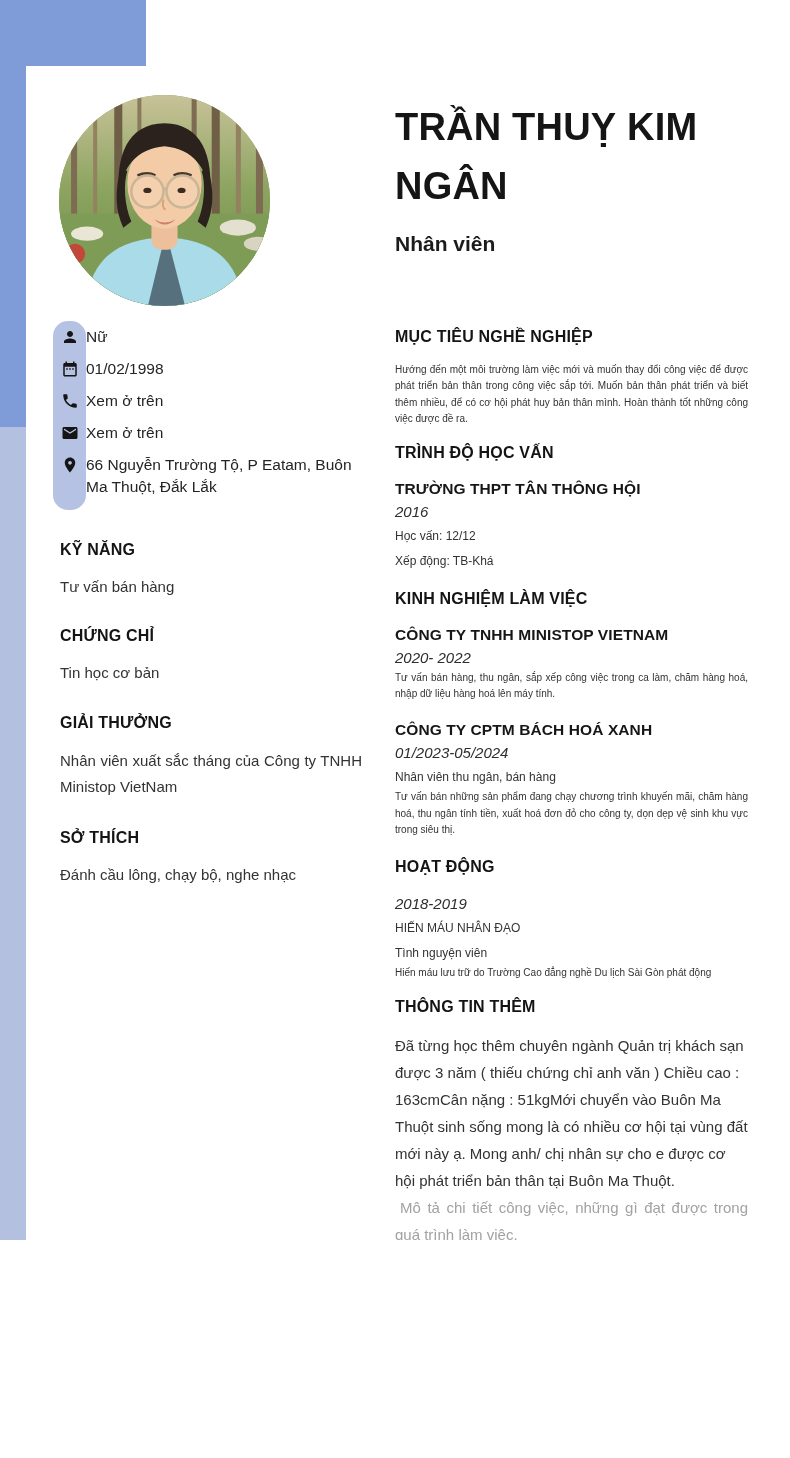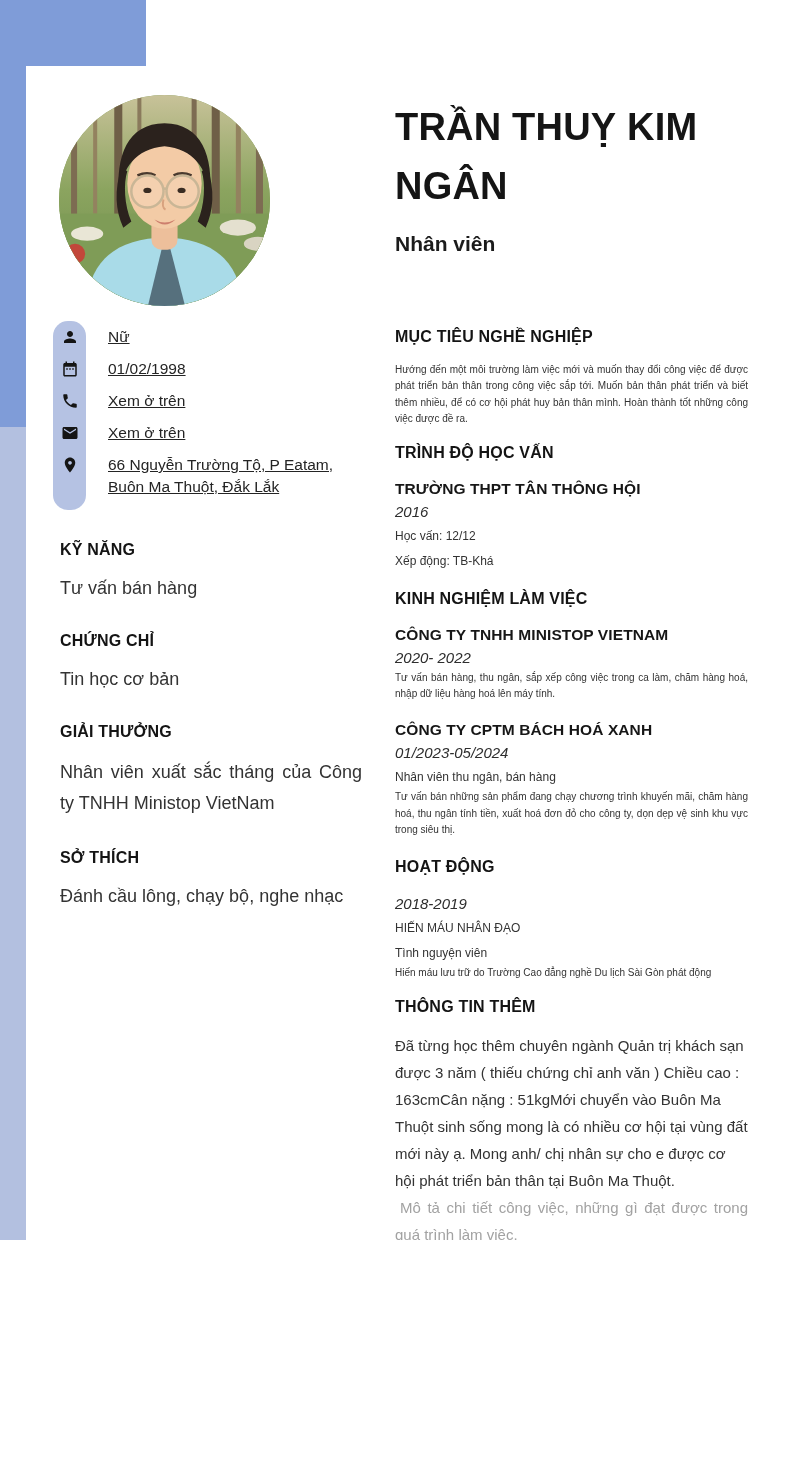--- a/index.html
+++ b/index.html
@@ -31,27 +31,27 @@
   
   .left-col { position:absolute; left:60px; top:326px; width:302px; }
   .contact { position:relative; padding-bottom:4px; }
   .contact-pill {
     position:absolute; left:-7px; top:-5px; width:33px; height:189px;
     background:#b5c2e3; border-radius:15px;
   }
   .contact-row { position:relative; display:flex; margin-bottom:10px; }
   .contact-icon { flex:0 0 33px; margin-left:-7px; display:flex; justify-content:center; padding-top:2px; }
   .contact-icon svg { width:18px; height:18px; fill:#151515; }
-  .contact-text { flex:1; margin-left:22px; font-size:15.5px; line-height:22px; color:#242424;text-decoration:underline; }
+  .contact-text { flex:1; margin-left:0; font-size:15.5px; line-height:22px; color:#242424; }
 
   .sec-h {
     font-size:16px; font-weight:700; color:#141414; letter-spacing:.2px;
     margin-top:25px; margin-bottom:12px; line-height:26px;
   }
-  .left-col .body { font-size:18px; line-height:1.55; color:#333; }
+  .left-col .body { font-size:15px; line-height:1.55; color:#333; }
   .left-col .body.just { text-align:justify; line-height:1.75; }
 
   
   .right-col { position:absolute; left:395px; top:324px; width:353px; }
   .right-col .sec-h { margin-top:0; }
   .right-col section { margin-bottom:13px; }
   .para { font-size:10px; line-height:1.63; color:#333; text-align:justify; }
   .sub-h { font-size:15.5px; font-weight:700; color:#161616; line-height:22px; letter-spacing:.1px; }
   .date { font-size:15px; font-style:italic; color:#2e2e2e; line-height:24px; }
   .line { font-size:12px; color:#333; line-height:24.5px; }

